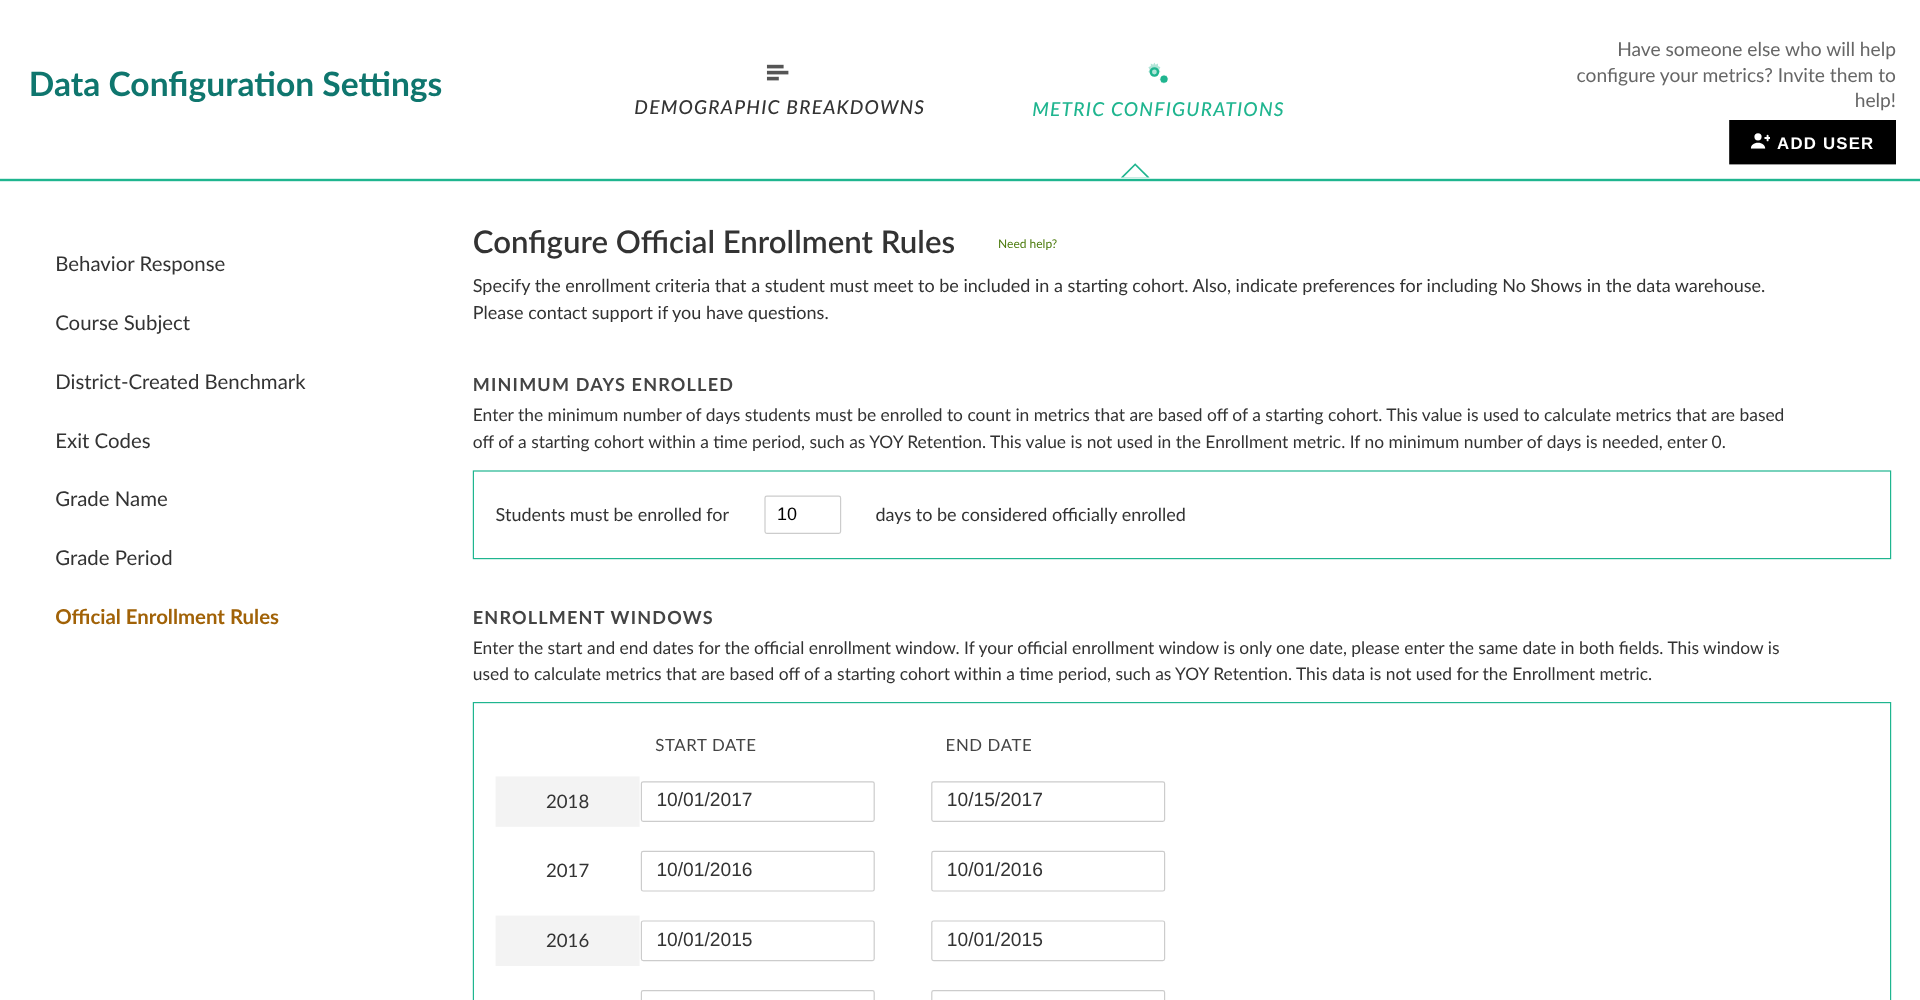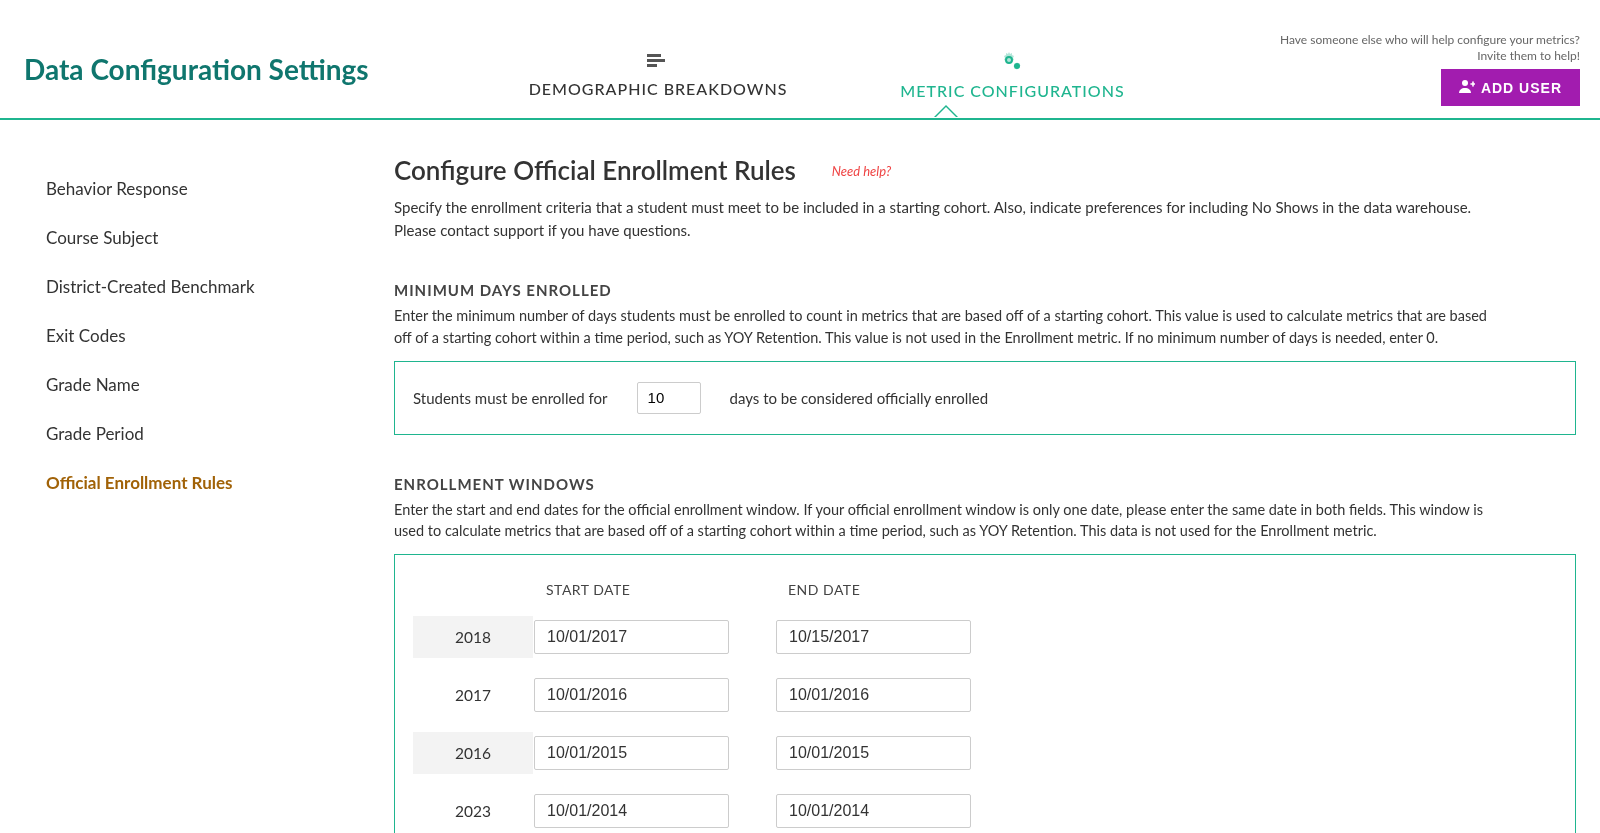--- a/index.html
+++ b/index.html
@@ -17,48 +17,49 @@
     position: relative;
   }
   .page-title {
     color: #0f766e;
     font-size: 28px;
     font-weight: 700;
     padding-top: 40px;
   }
   .tabs {
     display: flex;
-    gap: 113px;
+    gap: 89px;
     margin-left: 160px;
     padding-top: 40px;
+    font-style: italic;
   }
   .tab {
     display: flex;
     flex-direction: column;
     align-items: center;
     cursor: pointer;
     position: relative;
   }
   .tab-icon { margin-bottom: 6px; color: #555; }
   .tab-label { font-size: 16px; letter-spacing: 1px; color: #333; font-weight: 500; }
   .tab.active .tab-icon, .tab.active .tab-label { color: #1fb58f; }
   .header-right {
     margin-left: auto;
     text-align: right;
     padding-top: 20px;
   }
   .invite-text {
-    font-size: 12px;
+    font-size: 16px;
     color: #666;
     max-width: 300px;
     margin-bottom: 6px;
     line-height: 1.3;
   }
   .add-user-btn {
-    background: #a21caf;
+    background: #000000;
     color: #fff;
     border: none;
     padding: 10px 18px;
     font-size: 14px;
     font-weight: 700;
     letter-spacing: 1px;
     cursor: pointer;
     display: inline-flex;
     align-items: center;
     gap: 6px;
@@ -116,26 +117,25 @@
     padding-left: 20px;
   }
   .main-title {
     font-size: 26px;
     font-weight: 600;
     color: #333;
     display: inline-block;
     margin-right: 32px;
   }
   .help-link {
-    color: #ef4444;
-    font-size: 13px;
+    color: #4d7c0f;
+    font-size: 10px;
     cursor: pointer;
     display: inline-block;
     vertical-align: 4px;
-    font-style: italic;
   }
   .main-desc {
     font-size: 15px;
     color: #333;
     margin-top: 10px;
     line-height: 1.5;
     max-width: 1100px;
   }
   .section {
     margin-top: 40px;

